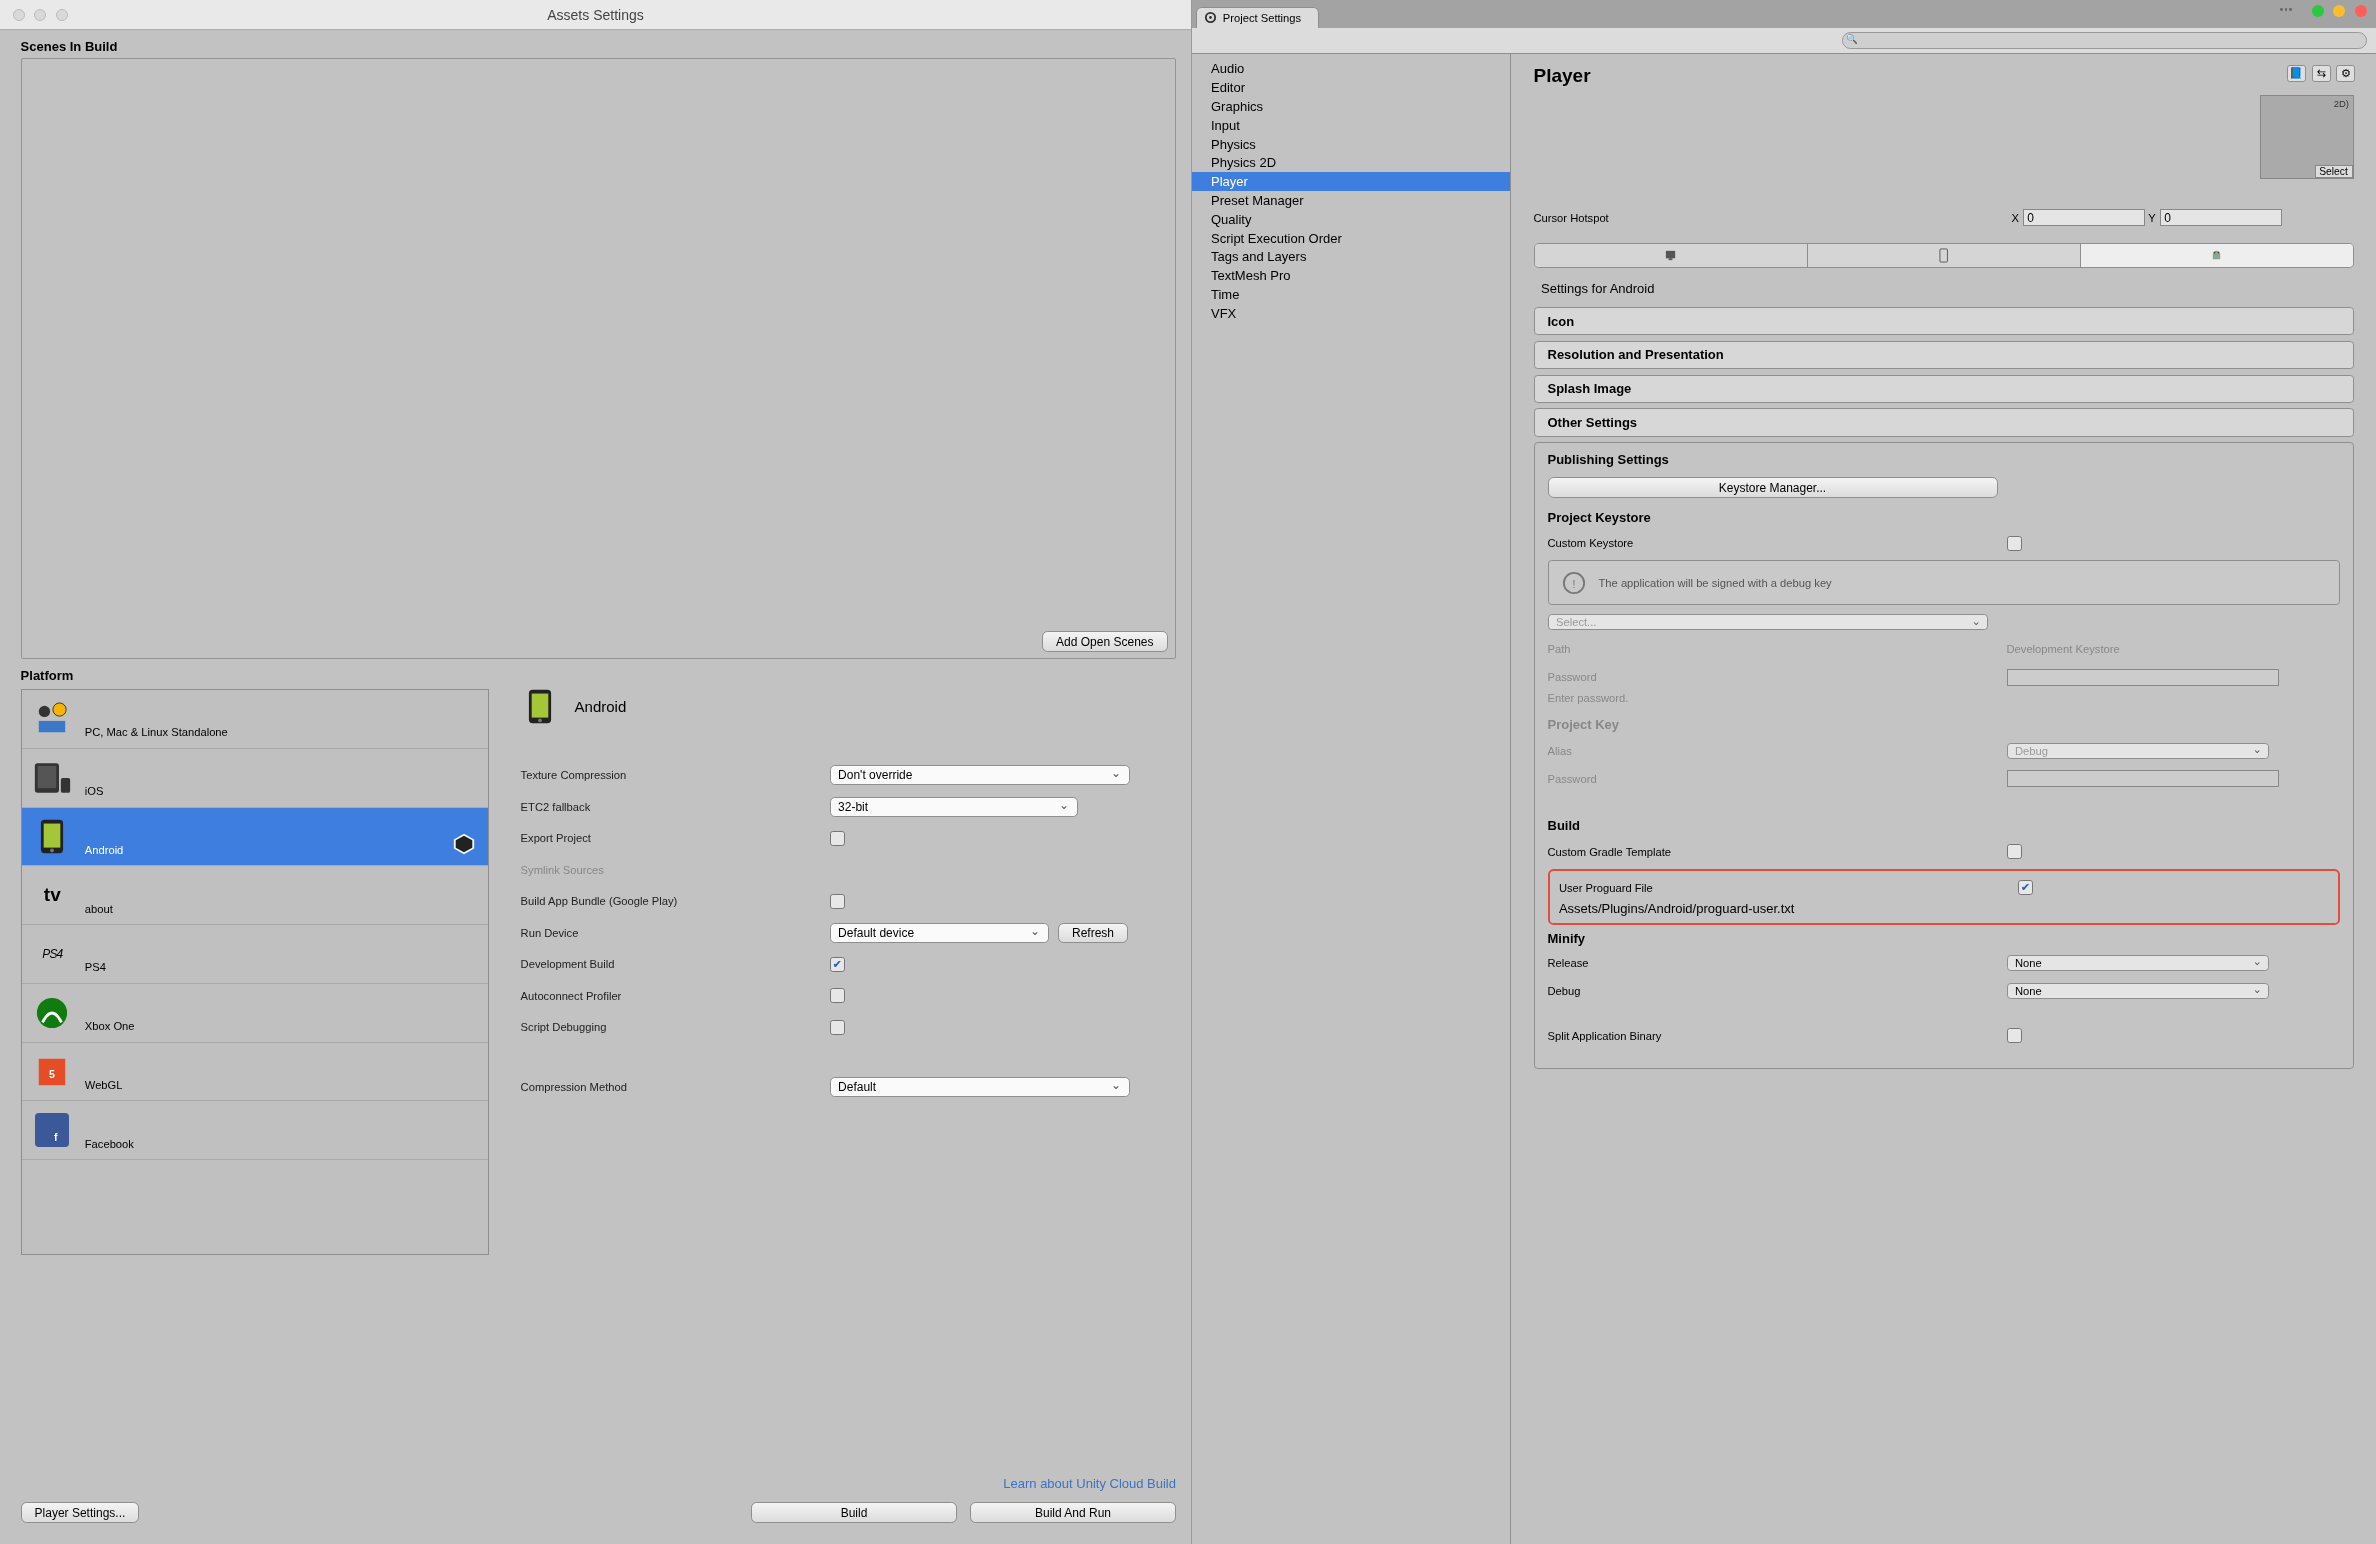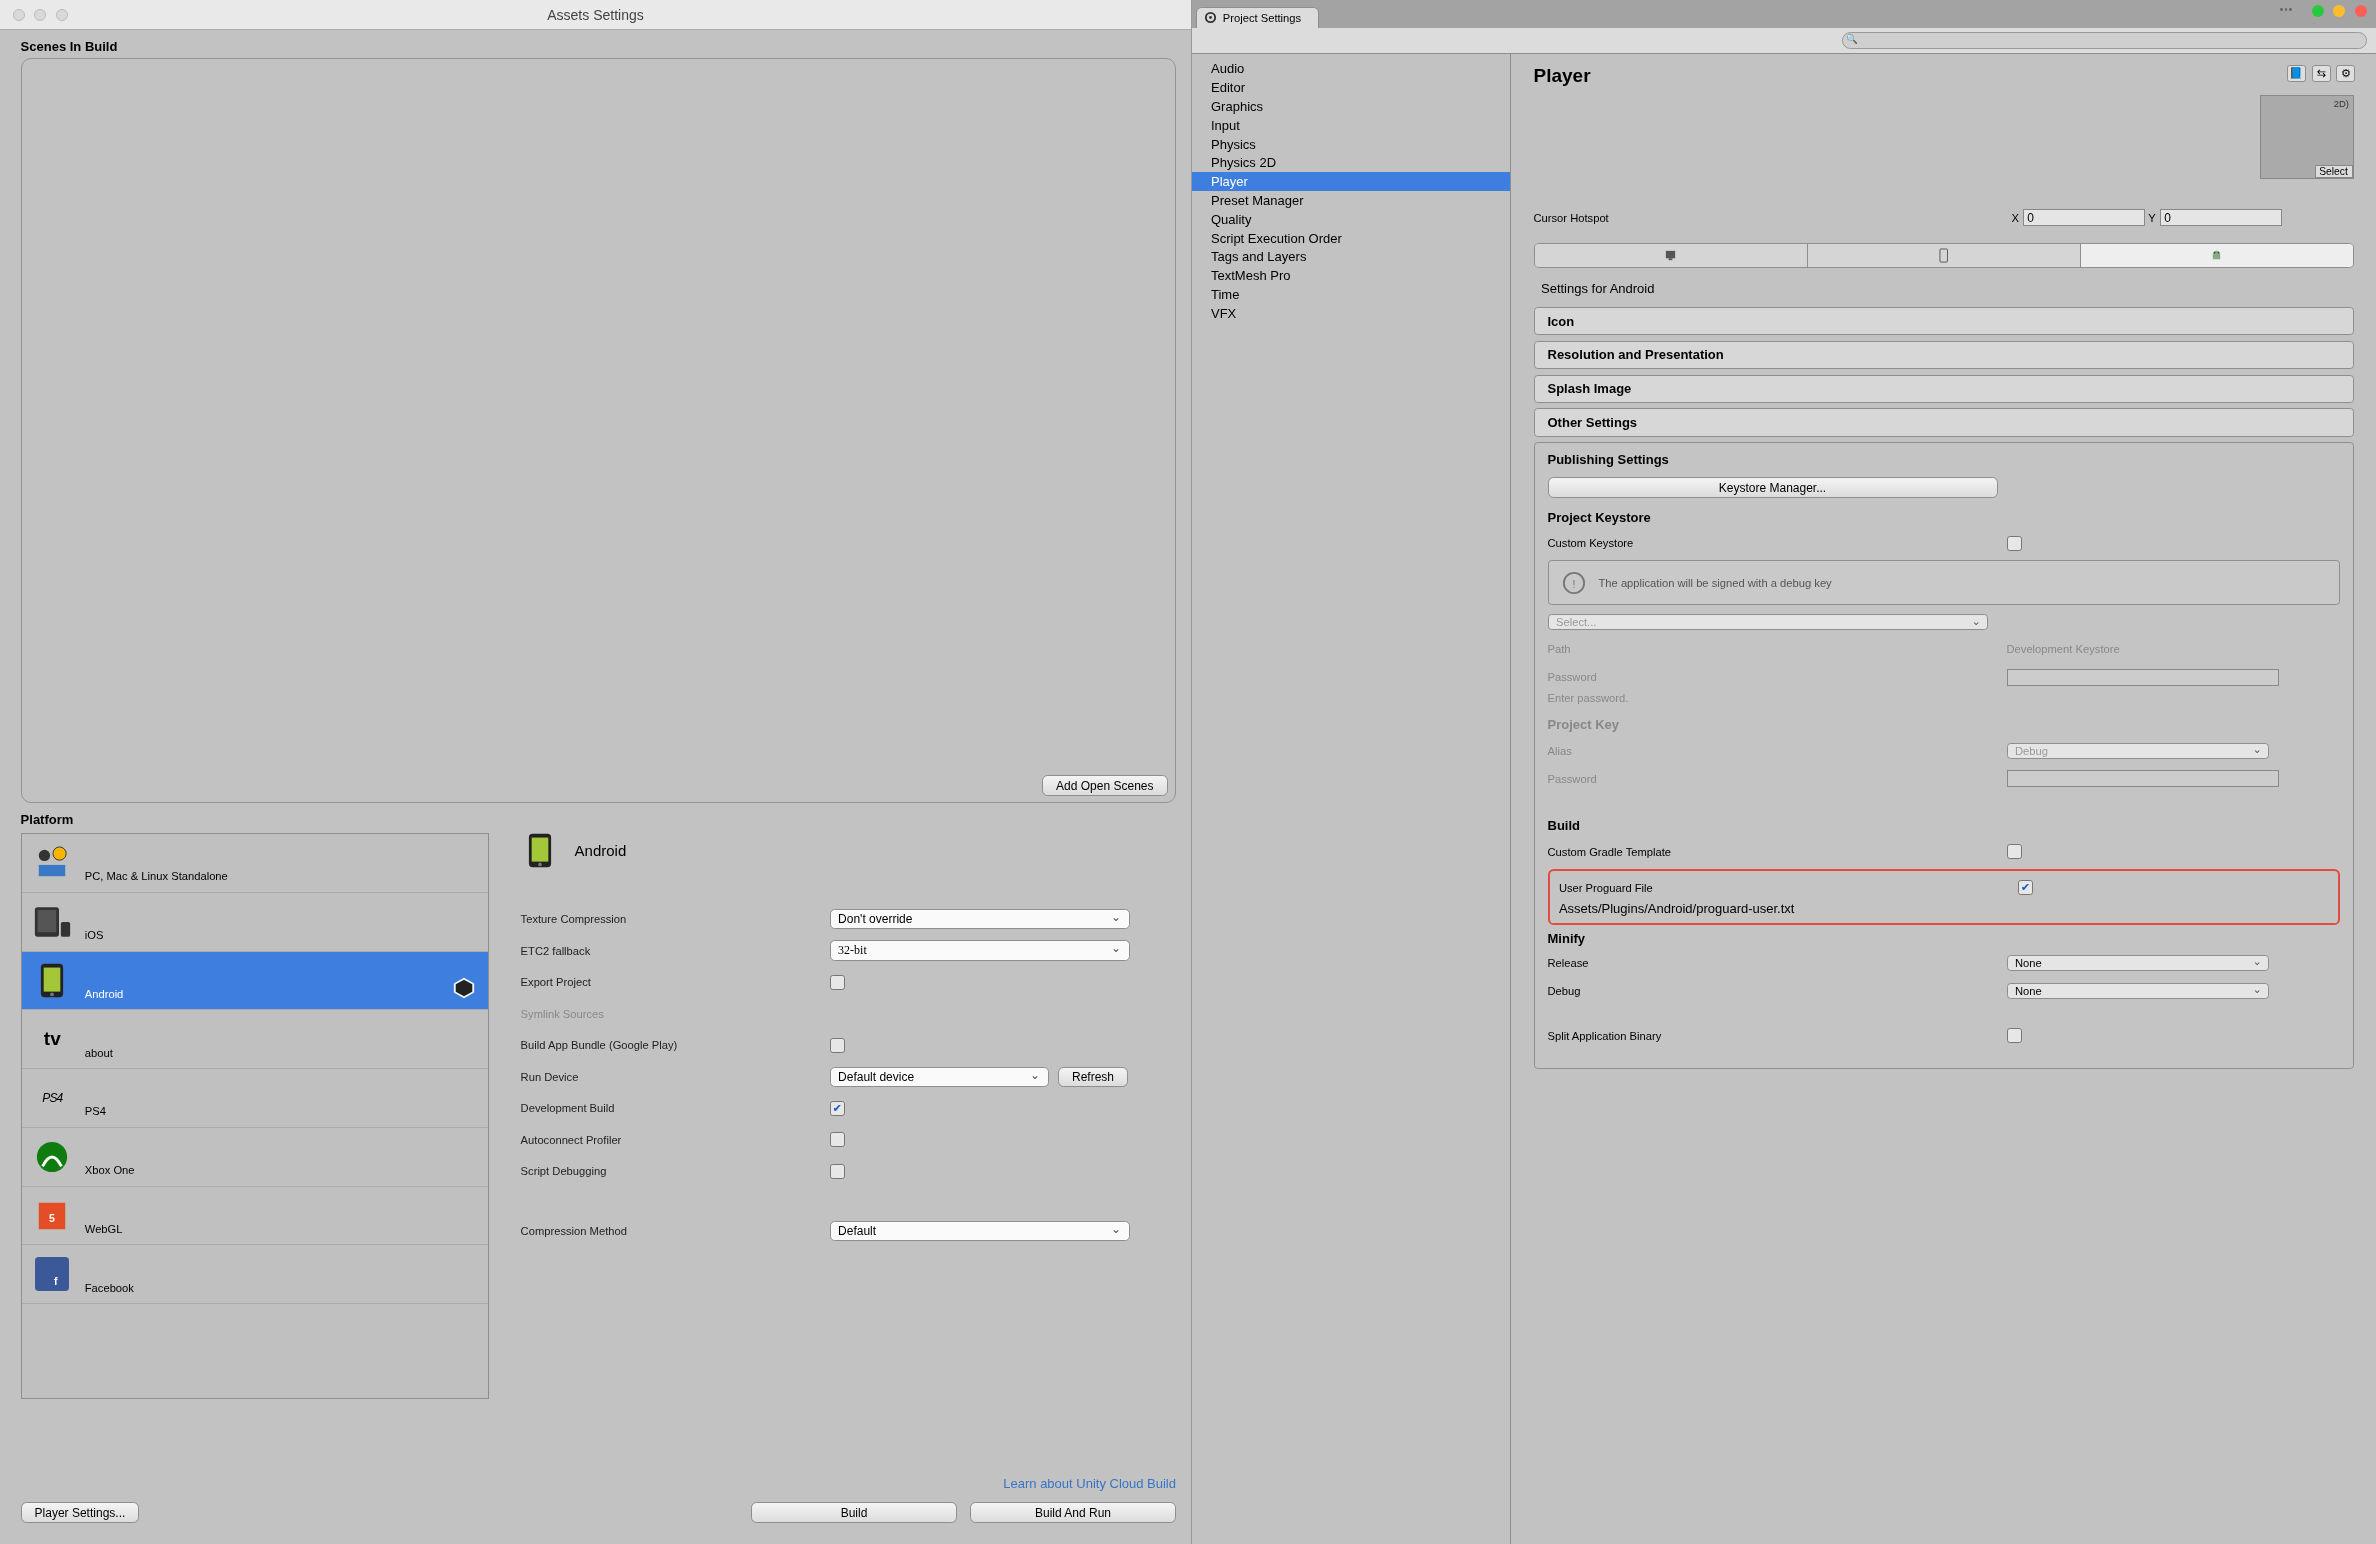--- a/index.html
+++ b/index.html
@@ -7,21 +7,21 @@
 
   
   .win-build { width: 1192px; height: 100%; background: #c2c2c2; display: flex; flex-direction: column; border-right: 0.9px solid #9a9a9a; }
   .win-build-title { height: 30px; display: flex; align-items: center; position: relative; border-bottom: 0.9px solid #acacac; background: #e9e9e9; }
   .traffic { display: flex; gap: 9.4px; margin-left: 13px; }
   .traffic div { width: 12px; height: 12px; border-radius: 50%; background: #d9d9d9; border: 0.9px solid #bbb; }
   .win-build-title .title { position: absolute; left: 50%; transform: translateX(-50%); font-size: 14px; color: #444; }
 
   .scenes-panel { padding: 9.4px 15px 5.6px 20.6px; }
   .scenes-panel h3 { font-size: 13px; font-weight: bold; margin-bottom: 3.7px; }
-  .scenes-box { height: 745px; border: 0.9px solid #949494; border-radius: 10px; background: #c2c2c2; position: relative; }
+  .scenes-box { height: 601px; border: 0.9px solid #949494; border-radius: 2px; background: #c2c2c2; position: relative; }
   .btn { background: linear-gradient(#f4f4f4,#dcdcdc); border: 0.9px solid #8e8e8e; border-radius: 5.6px; padding: 2.8px 13px; font-size: 12px; cursor: pointer; }
   .scenes-box .add-scenes { position: absolute; bottom: 5.6px; right: 7.5px; }
 
   .platform-area { display: flex; padding: 3.7px 15px 0 20.6px; gap: 32px; flex: 1; }
   .platform-left { width: 468px; }
   .platform-left h3 { font-size: 13px; font-weight: bold; margin-bottom: 5.6px; }
   .platform-list { border: 0.9px solid #8e8e8e; background: #c0c0c0; height: 566px; overflow: hidden; }
   .plat-item { display: flex; align-items: flex-end; gap: 13px; padding: 9.4px 11.2px; border-bottom: 0.9px solid #aaa; font-size: 13px; position: relative; }
   .plat-item .picon { width: 39px; height: 39px; display: flex; align-items: center; justify-content: center; }
   .plat-item.selected { background: #3e7ede; color: #fff; }
@@ -207,21 +207,21 @@
         </span>
         <span>Android</span>
       </div>
 
       <div class="opt-row">
           <span class="lbl">Texture Compression</span>
           <span class="sel" style="width:300px;">Don't override</span>
         </div>
       <div class="opt-row">
           <span class="lbl">ETC2 fallback</span>
-          <span class="sel" style="width:300px;font-family:Liberation Serif, serif;">32-bit</span>
+          <span class="sel" style="width:248px;">32-bit</span>
         </div>
       <div class="opt-row">
           <span class="lbl">Export Project</span>
           <span class="cbox"></span>
         </div>
       <div class="opt-row">
           <span class="lbl disabled">Symlink Sources</span>
         </div>
       <div class="opt-row">
           <span class="lbl">Build App Bundle (Google Play)</span>

